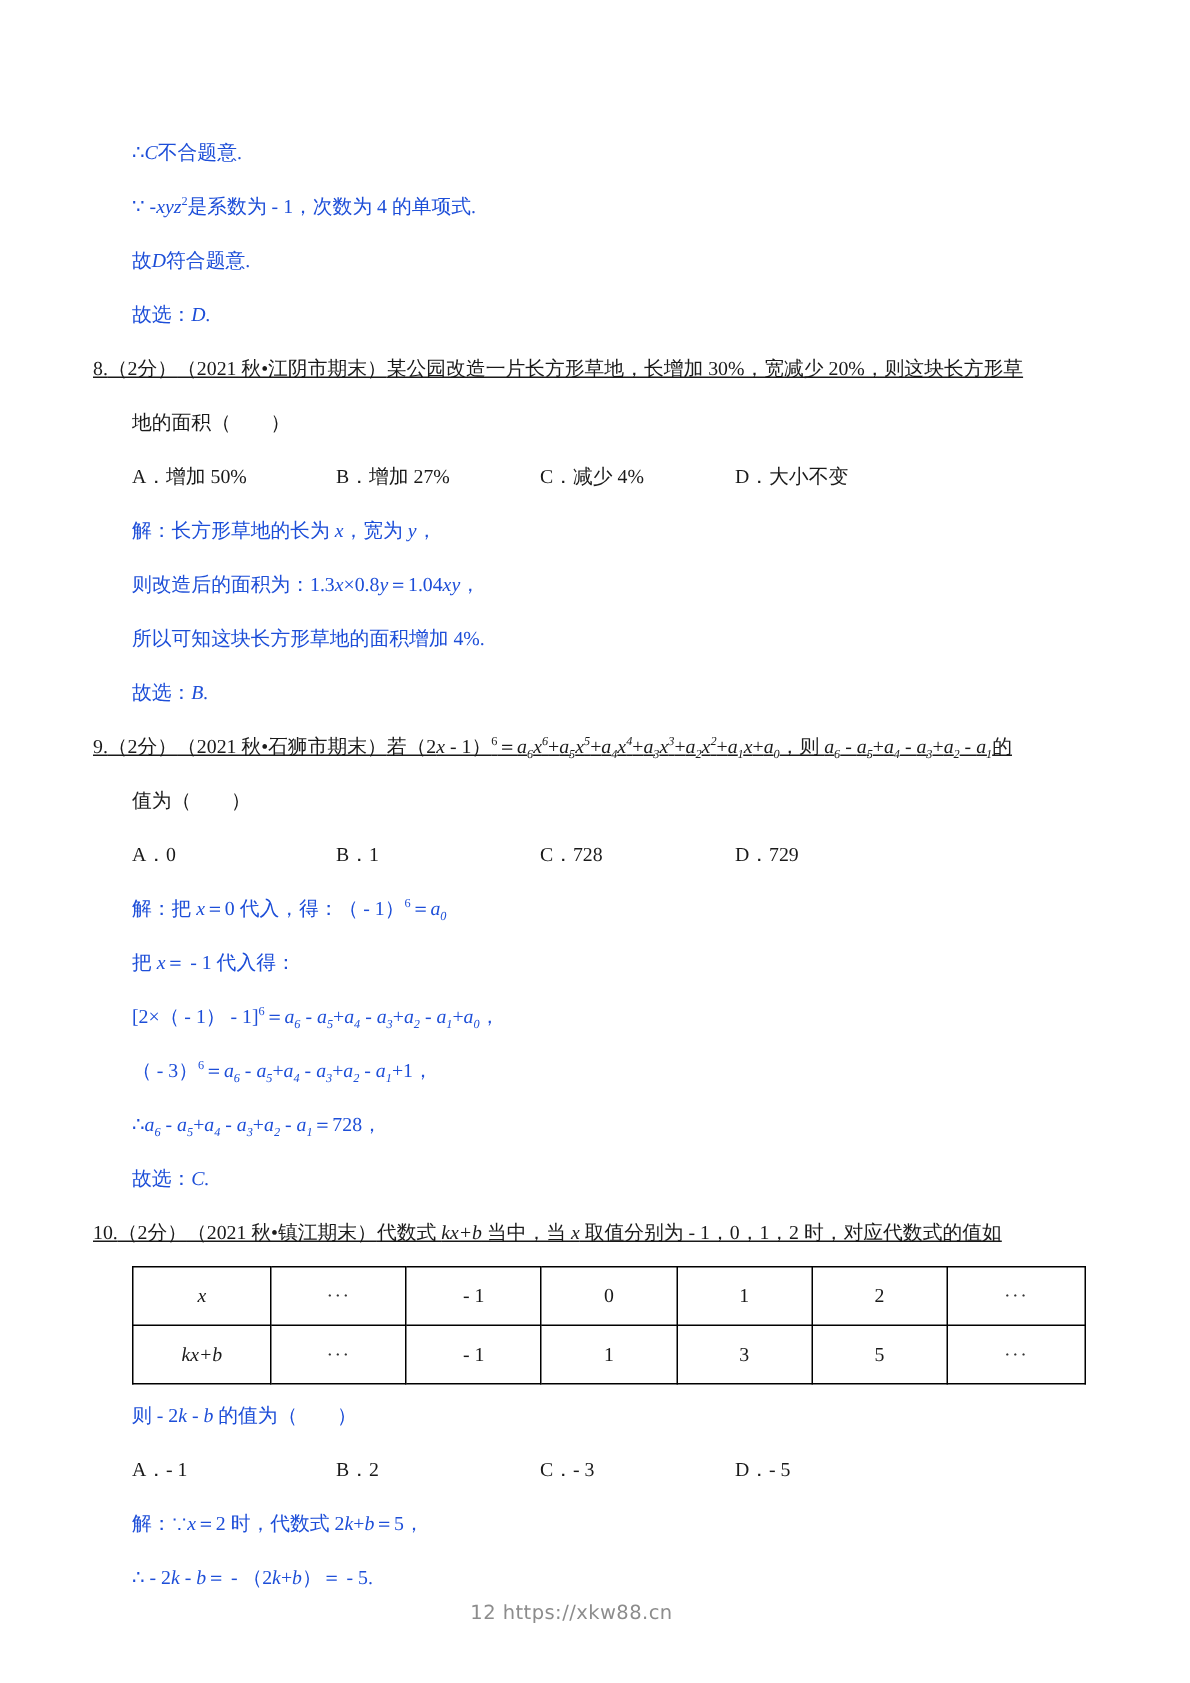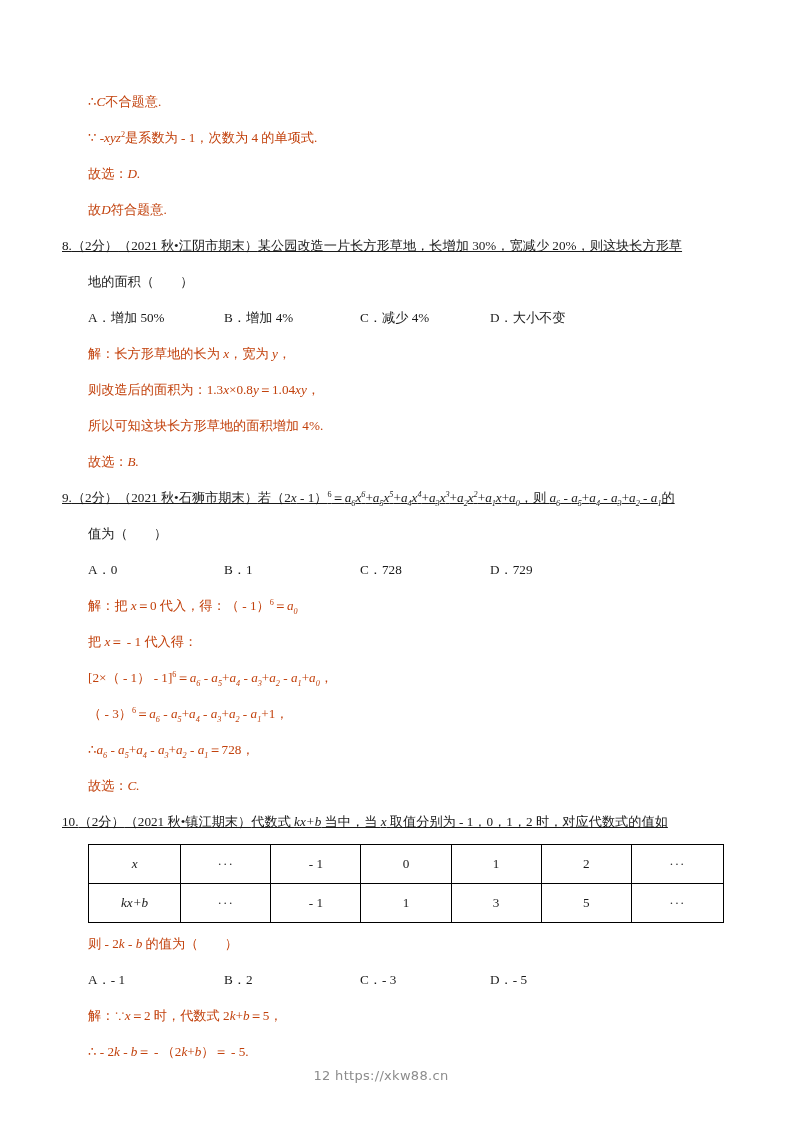--- a/index.html
+++ b/index.html
@@ -27,21 +27,21 @@
     top: 84px;
     width: 668px;
   }
 
   
   .line {
     font-size: 13.2px;
     line-height: 36px;
     height: 36px;
     white-space: nowrap;
-    color: #c2410c;
+    color: #1d4ed8;
   }
   .indent {
     padding-left: 26px;
   }
   
   .qblock {
     font-size: 13.2px;
     line-height: 36px;
   }
   .qline-1 { height: 36px; white-space: nowrap; text-decoration: underline; }
@@ -134,36 +134,36 @@
     <div class="line indent">
       <span class="sym">∴</span><i>C</i><span>不合题意.</span>
     </div>
 
     <div class="line indent">
       <span class="sym">∵</span>
       <span>-</span><i>xyz</i><sup>2</sup><span>是系数为 - 1，次数为 4 的单项式.</span>
     </div>
 
     <div class="line indent">
+      <span>故</span><i>D</i><span>符合题意.</span>
+    </div>
+
+    <div class="line indent">
       <span>故选：</span><i>D.</i>
-    </div>
-
-    <div class="line indent">
-      <span>故</span><i>D</i><span>符合题意.</span>
     </div>
 
     <div class="qblock">
       <div class="qline-1">
         <span>8.</span><span>（2分）</span><span>（2021 秋•江阴市期末）</span><span>某公园改造一片长方形草地，长增加 30%，宽减少 20%，则这块长方形草</span>
       </div>
       <div class="qline-2">地的面积（　　）</div>
 
       <div class="options">
         <span class="opt opt-a"><span>A．</span><span>增加 50%</span></span>
-        <span class="opt opt-b"><span>B．</span><span>增加 4%</span></span>
+        <span class="opt opt-b"><span>B．</span><span>增加 27%</span></span>
         <span class="opt opt-c"><span>C．</span><span>减少 4%</span></span>
         <span class="opt opt-d"><span>D．</span><span>大小不变</span></span>
       </div>
 
       <div class="line indent">
         解：长方形草地的长为 <i>x</i>，宽为 <i>y</i>，
       </div>
       <div class="line indent">
         则改造后的面积为：1.3<i>x</i>×0.8<i>y</i>＝1.04<i>xy</i>，
       </div>

